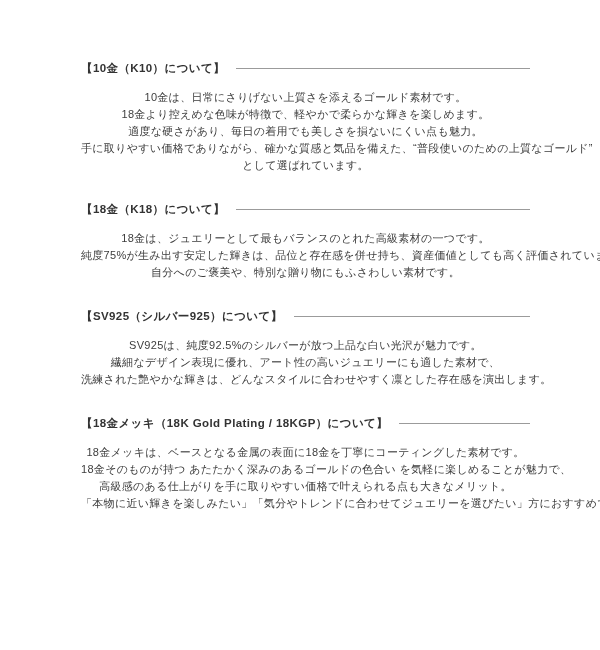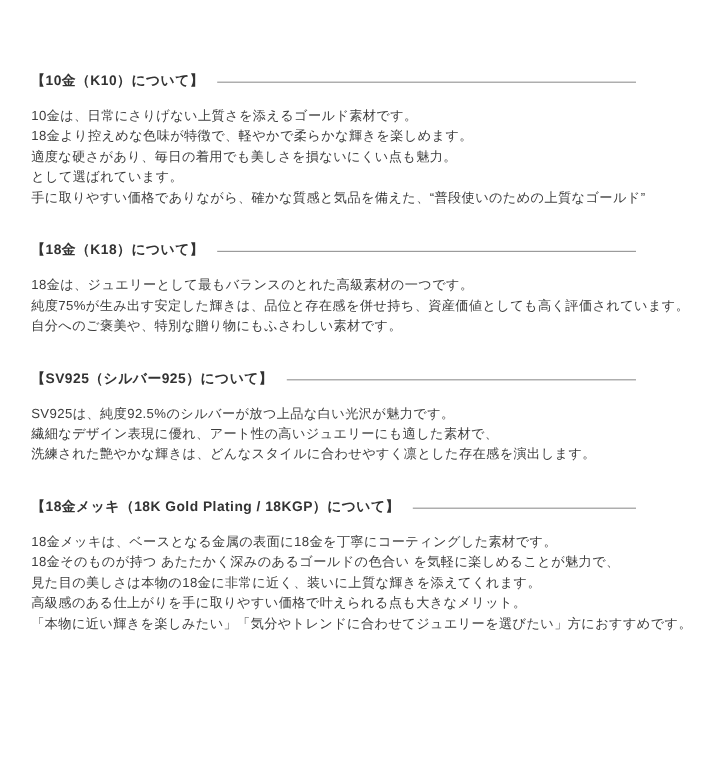--- a/index.html
+++ b/index.html
@@ -12,21 +12,21 @@
     height: 650px;
     overflow: hidden;
     font-family: "Liberation Sans", "DejaVu Sans", sans-serif;
     color: #3d3d3d;
     -webkit-font-smoothing: antialiased;
   }
   .page {
     box-sizing: border-box;
     width: 600px;
     height: 650px;
-    padding: 60px 70px 40px 26px;
+    padding: 60px 70px 40px 81px;
     background: #ffffff;
   }
   .section {
     margin: 0 0 27px 0;
   }
   .section:last-child {
     margin-bottom: 0;
   }
   .section-heading {
     display: flex;
@@ -43,20 +43,21 @@
   }
   .section-heading .heading-rule {
     flex: 1 1 auto;
     height: 0;
     border-top: 1px solid #9b9b9b;
     margin-left: 11px;
     margin-top: 1px;
   }
   .section-body {
     margin: 0;
+    text-align: center;
   }
   .section-body .line {
     margin: 0;
     font-size: 11px;
     line-height: 17px;
     letter-spacing: 0.3px;
     color: #3d3d3d;
     white-space: nowrap;
   }
 </style>
@@ -67,22 +68,22 @@
   <div>
   <section class="section">
     <div class="section-heading">
       <span class="heading-label">【10金（K10）について】</span>
       <span class="heading-rule"></span>
     </div>
     <div class="section-body">
           <p class="line">10金は、日常にさりげない上質さを添えるゴールド素材です。</p>
           <p class="line">18金より控えめな色味が特徴で、軽やかで柔らかな輝きを楽しめます。</p>
           <p class="line">適度な硬さがあり、毎日の着用でも美しさを損ないにくい点も魅力。</p>
+          <p class="line">手に取りやすい価格でありながら、確かな質感と気品を備えた、“普段使いのための上質なゴールド”</p>
           <p class="line">として選ばれています。</p>
-          <p class="line">手に取りやすい価格でありながら、確かな質感と気品を備えた、“普段使いのための上質なゴールド”</p>
         </div>
   </section>
 
   <section class="section">
     <div class="section-heading">
       <span class="heading-label">【18金（K18）について】</span>
       <span class="heading-rule"></span>
     </div>
     <div class="section-body">
           <p class="line">18金は、ジュエリーとして最もバランスのとれた高級素材の一つです。</p>
@@ -104,19 +105,18 @@
   </section>
 
   <section class="section">
     <div class="section-heading">
       <span class="heading-label">【18金メッキ（18K Gold Plating / 18KGP）について】</span>
       <span class="heading-rule"></span>
     </div>
     <div class="section-body">
           <p class="line">18金メッキは、ベースとなる金属の表面に18金を丁寧にコーティングした素材です。</p>
           <p class="line">18金そのものが持つ あたたかく深みのあるゴールドの色合い を気軽に楽しめることが魅力で、</p>
-          <p class="line">見た目の美しさは本物の18金に非常に近く、装いに上質な輝きを添えてくれます。</p>
           <p class="line">高級感のある仕上がりを手に取りやすい価格で叶えられる点も大きなメリット。</p>
           <p class="line">「本物に近い輝きを楽しみたい」「気分やトレンドに合わせてジュエリーを選びたい」方におすすめです。</p>
         </div>
   </section>
 </div>
 </div>
 
 </body></html>

